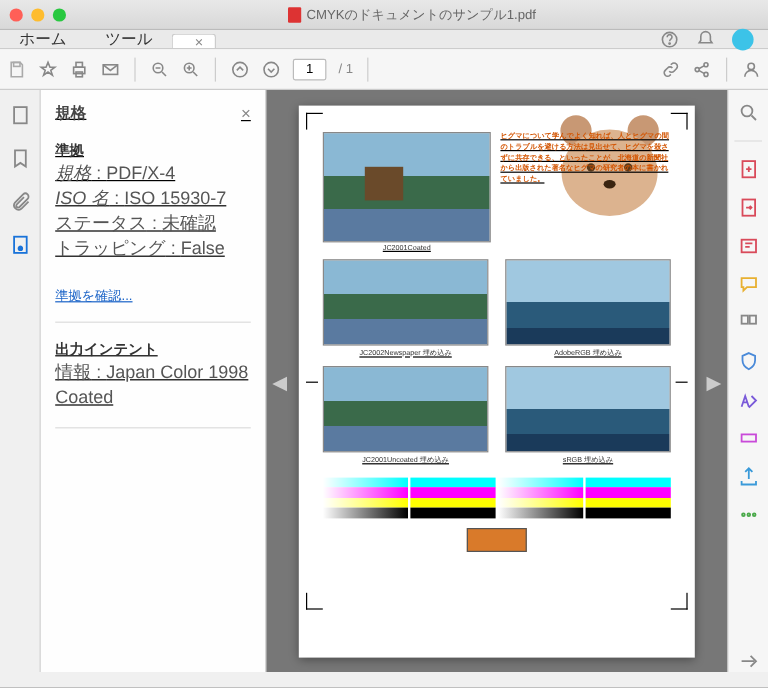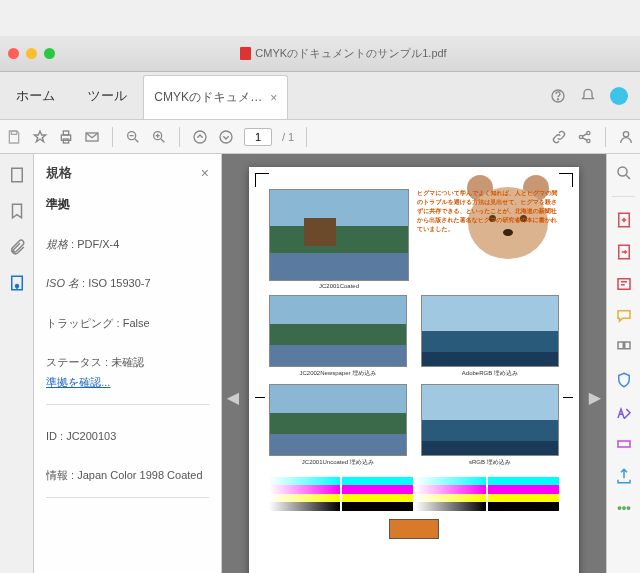--- a/index.html
+++ b/index.html
@@ -1,52 +1,52 @@
 <!DOCTYPE html>
 <html><head>
 <meta charset="utf-8">
 <style>
 * { box-sizing: border-box; margin: 0; padding: 0; font-family: -apple-system, "Hiragino Sans", sans-serif; }
 body { width: 640px; height: 573px; background: #f0f0f0; overflow: hidden; font-size: 12px; }
 
-.titlebar { height: 36px; background: linear-gradient(#e8e8e8,#d8d8d8); border-bottom: 1px solid #bbb; display: flex; align-items: center; padding: 0 8px; margin-top: 36px; }
+.titlebar { height: 25px; background: linear-gradient(#e8e8e8,#d8d8d8); border-bottom: 1px solid #bbb; display: flex; align-items: center; padding: 0 8px; }
 .traffic { display: flex; gap: 7px; }
 .tl { width: 11px; height: 11px; border-radius: 50%; }
 .red { background:#ff5f57; } .yellow { background:#febc2e; } .green { background:#28c840; }
 .titlebar .title { flex:1; text-align:center; color:#666; font-size:11px; display:flex; align-items:center; justify-content:center; gap:4px; }
 .pdf-badge { width:11px; height:13px; background:#d33; border-radius:1px; display:inline-block; }
 
-.tabbar { height: 48px; background:#eaeaea; border-bottom:1px solid #ccc; display:flex; align-items:stretch; }
+.tabbar { height: 16px; background:#eaeaea; border-bottom:1px solid #ccc; display:flex; align-items:stretch; }
 .tabbar .link { padding:0 16px; display:flex; align-items:center; color:#333; font-size:13px; cursor:pointer; }
 .tabbar .tab { background:#fff; border:1px solid #ccc; border-bottom:none; display:flex; align-items:center; padding:0 10px; font-size:12px; color:#555; max-width:150px; border-radius:3px 3px 0 0; margin-top:3px;}
 .tabbar .tab .close { margin-left:8px; color:#888; cursor:pointer; }
 .tabbar .spacer { flex:1; }
 .tabbar .ricons { display:flex; align-items:center; gap:14px; padding:0 12px; color:#888; }
 .avatar { width:18px; height:18px; border-radius:50%; background:#3cc3e8; }
 
 .toolbar { height:34px; background:#f6f6f6; border-bottom:1px solid #ccc; display:flex; align-items:center; padding:0 6px; gap:8px; color:#777; }
 .toolbar .grp { display:flex; align-items:center; gap:10px; }
 .toolbar .sep { width:1px; height:20px; background:#ccc; margin:0 4px; }
 .toolbar .pginput { width:28px; height:18px; border:1px solid #bbb; text-align:center; font-size:11px; border-radius:2px;}
 .toolbar .zoom { border:1px solid #bbb; border-radius:2px; padding:1px 4px; font-size:11px; display:flex; align-items:center; gap:4px; background:#fff;}
 .tico { width:16px; height:16px; display:inline-flex; align-items:center; justify-content:center; cursor:pointer; }
 .toolbar .rspace { flex:1; }
 
-.main { display:flex; height:calc(573px - 22px - 32px - 34px); }
+.main { display:flex; height:calc(573px - 22px - 32px - 34px);text-decoration:underline; }
 .leftrail { width:34px; background:#f0f0f0; border-right:1px solid #ccc; display:flex; flex-direction:column; align-items:center; gap:18px; padding-top:12px; }
 .leftrail .ricon { width:18px; height:18px; color:#888; cursor:pointer; display:flex; align-items:center; justify-content:center;}
 .leftrail .active { color:#1a73d9; }
 
 .panel { width:188px; background:#fefefe; border-right:1px solid #ccc; padding:10px 12px; overflow:auto; }
 .panel h3 { font-size:13px; font-weight:600; color:#444; display:flex; justify-content:space-between; align-items:center; }
 .panel h3 .closep { color:#888; cursor:pointer; font-size:14px; font-weight:normal;}
 .panel h4 { font-size:12px; font-weight:700; margin-top:14px; color:#333; }
-.panel .row { font-size:11px; color:#555; margin-top:24px; line-height:1.4; }
+.panel .row { font-size:15px; color:#555; margin-top:0; line-height:1.4; }
 .panel .row i { font-style:italic; }
-.panel .linkb { color:#1a63c7; text-decoration:underline; font-size:11px; margin-top:4px; display:inline-block; cursor:pointer; }
+.panel .linkb { color:#1a63c7; text-decoration:underline; font-size:11px; margin-top:21px; display:inline-block; cursor:pointer; }
 .panel hr { border:none; border-top:1px solid #ddd; margin-top:14px; }
 
 .docarea { flex:1; background:#777; position:relative; overflow:hidden; display:flex; align-items:center; justify-content:center; }
 .page { width:330px; height:460px; background:#fff; box-shadow:0 2px 8px rgba(0,0,0,.4); position:relative; padding:16px 20px; }
 .crop { position:absolute; width:14px; height:14px; }
 .crop.tl2 { top:6px; left:6px; border-left:1px solid #000; border-top:1px solid #000; }
 .crop.tr2 { top:6px; right:6px; border-right:1px solid #000; border-top:1px solid #000; }
 .crop.bl2 { bottom:40px; left:6px; border-left:1px solid #000; border-bottom:1px solid #000; }
 .crop.br2 { bottom:40px; right:6px; border-right:1px solid #000; border-bottom:1px solid #000; }
 .crop.ml { top:50%; left:6px; width:10px; border-top:1px solid #000; }
@@ -98,21 +98,20 @@
   <div class="title">
       <span class="pdf-badge"></span>
       <span>CMYKのドキュメントのサンプル1.pdf</span>
     </div>
 </div>
 
 <div class="tabbar">
   <div class="link">ホーム</div>
   <div class="link">ツール</div>
   <div class="tab">
-      <span>CMYKのドキュメ…</span>
       <span class="close">×</span>
     </div>
   <div class="spacer"></div>
   <div class="ricons">
     <span class="tico">
         <svg viewBox="0 0 24 24" fill="none" stroke="#888" stroke-width="2">
           <circle cx="12" cy="12" r="9"></circle>
           <path d="M9 9a3 3 0 115 2c-1 1-2 1.5-2 3"></path>
           <circle cx="12" cy="17" r=".8" fill="#888"></circle>
         </svg>
@@ -238,25 +237,25 @@
   </div>
 
   <div class="panel">
     <h3>
         <span>規格</span>
         <span class="closep">×</span>
       </h3>
     <h4>準拠</h4>
     <div class="row"><i>規格</i> : <span>PDF/X-4</span></div>
     <div class="row"><i>ISO 名</i> : <span>ISO 15930-7</span></div>
+    <div class="row"><span>ステータス</span> : <span>未確認</span></div>
     <div class="row"><span>トラッピング</span> : <span>False</span></div>
-    <div class="row"><span>ステータス</span> : <span>未確認</span></div>
     <a class="linkb">準拠を確認...</a>
     <hr>
-    <div class="row"><span>ID</span> : <span>JC200103</span></div>
+    <h4>出力インテント</h4>
     <div class="row"><span>情報</span> : <span>Japan Color 1998 Coated</span></div>
     <hr>
   </div>
 
   <div class="docarea">
     <span class="navarr l">◀</span>
     <span class="navarr r">▶</span>
     <div class="page">
       <div class="crop tl2"></div>
       <div class="crop tr2"></div>

